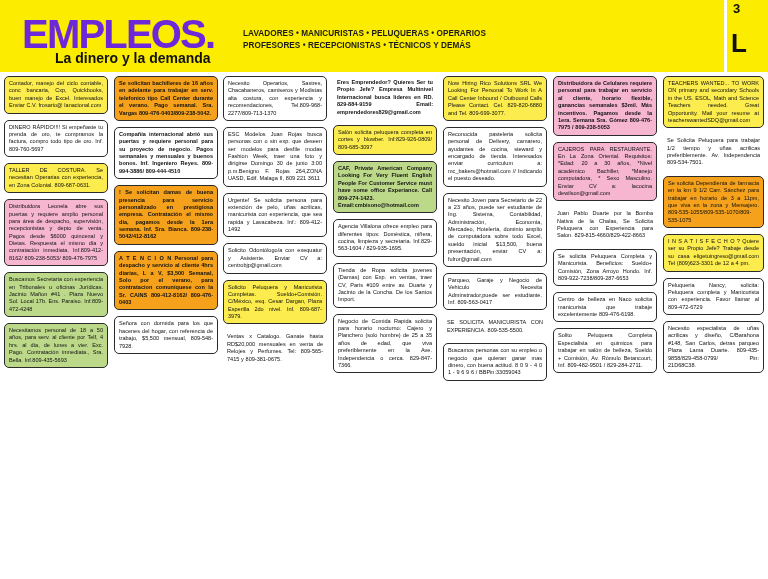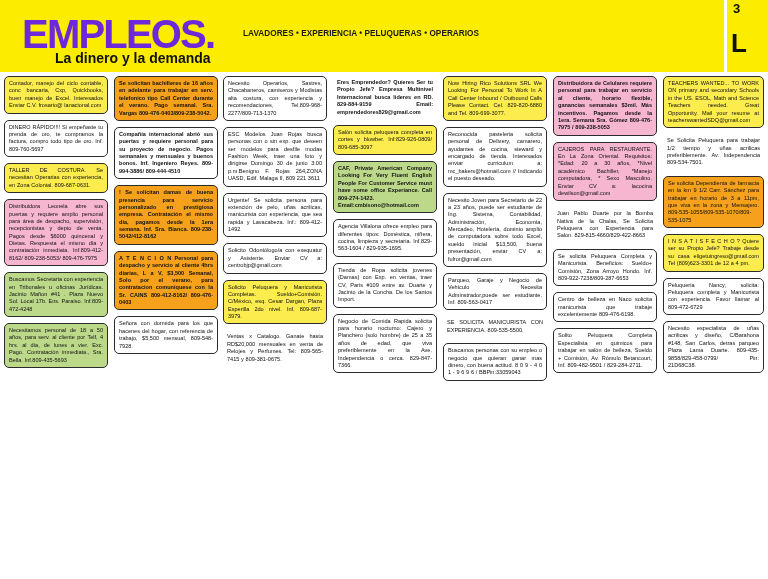--- a/index.html
+++ b/index.html
@@ -129,21 +129,22 @@
 
   .bold { font-weight: bold; }
 </style>
 </head>
 <body>
 
 <div class="masthead">
   <div class="mast-title">EMPLEOS.</div>
   <div class="mast-sub">La dinero y la demanda</div>
   <div class="mast-cats">
-    <div>LAVADORES • EXPERIENCIA • PELUQUERAS • OPERARIOS</div>
+    <div>LAVADORES • MANICURISTAS • PELUQUERAS • OPERARIOS</div>
+    <div>PROFESORES • RECEPCIONISTAS • TÉCNICOS Y DEMÁS</div>
   </div>
 </div>
 <div class="mast-right-block">
   <div class="side-glyph">3</div>
   <div class="side-glyph2">L</div>
 </div>
 
 <div class="ads">
   <div class="col c0">
       <div class="ad boxed" style="background: rgb(252, 236, 78);">

